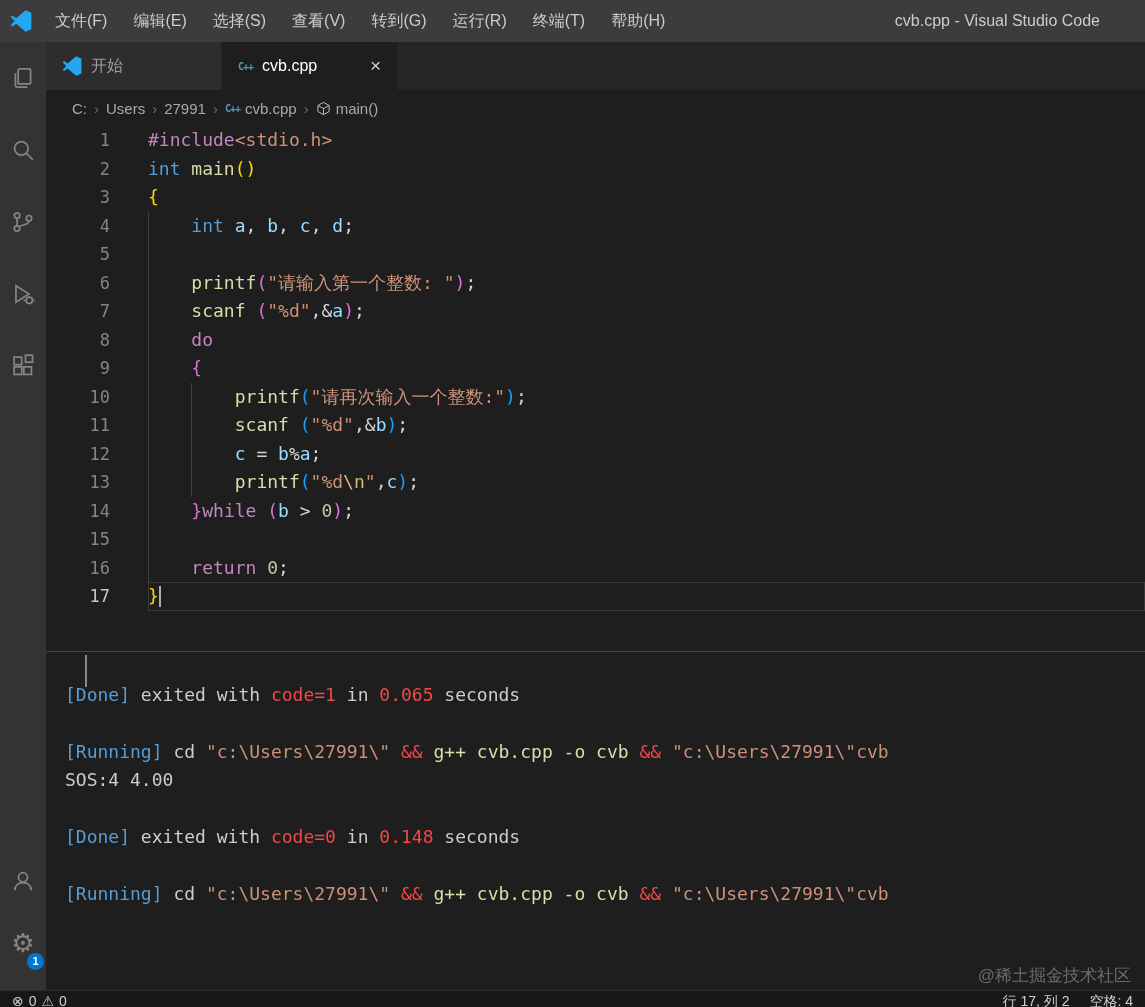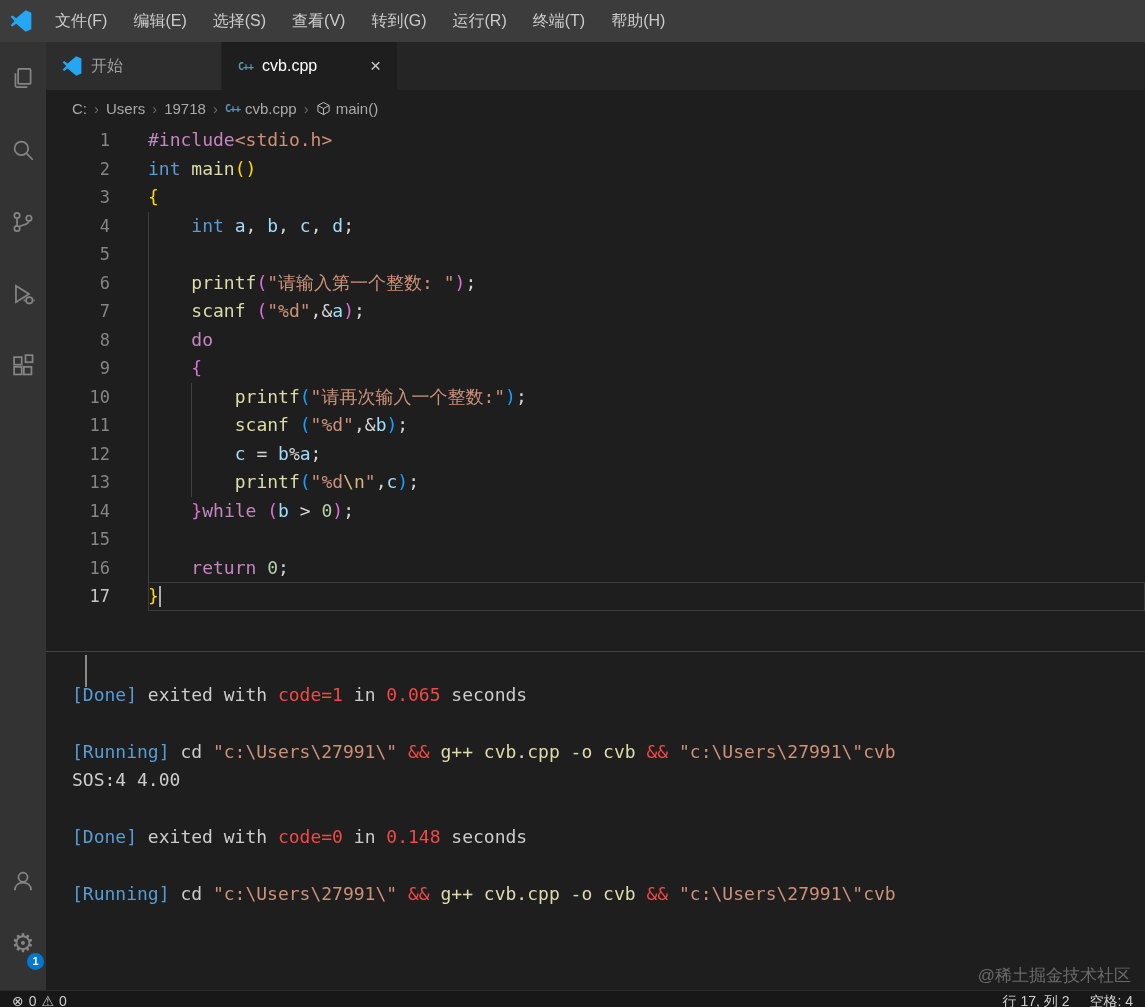--- a/index.html
+++ b/index.html
@@ -54,21 +54,21 @@
   .code-line.current .lc { box-shadow:inset 0 0 0 1px #3a3a3a; }
   .code-line.current .lc::after { content:''; position:absolute; left:1ch; top:4px; bottom:4px; width:2px; background:#aeafad; }
 
   
   .panel { height:339px; border-top:1px solid #424242; display:flex; flex-direction:column; flex:none; }
   .panel-header { height:48px; display:flex; align-items:center; padding-left:30px; position:relative; flex:none; }
   .panel-tab { margin-right:36px; font-size:16px; color:#a8a8a8; height:48px; line-height:48px; cursor:default; }
   .panel-tab.active { color:#e7e7e7; border-bottom:1px solid #e7e7e7; }
   .channel { position:absolute; right:0; top:9px; height:30px; width:92px; background:#f6f6f6; color:#333;
              font-size:15px; line-height:30px; padding-left:13px; }
-  .panel-body { flex:1; font-family:"DejaVu Sans Mono",monospace; font-size:18px; padding-left:26px;
+  .panel-body { flex:1; font-family:"DejaVu Sans Mono",monospace; font-size:18px; padding-left:19px;
                 position:relative; color:#cccccc; overflow:hidden; }
   .out-line { height:28.5px; line-height:28.5px; white-space:pre; }
   .caret { position:absolute; left:39px; top:3px; width:2px; height:32px; background:#8a8a8a; }
 
   
   .statusbar { height:17px; background:#181818; border-top:1px solid #2b2b2b; display:flex;
                justify-content:space-between; color:#cfcfcf; font-size:14px; overflow:hidden; }
   .sb-left, .sb-right { display:flex; gap:7px; padding:0 12px; line-height:21px; white-space:nowrap; }
   .sb-right { gap:20px; }
   .sb-item { display:flex; gap:5px; }
@@ -89,20 +89,21 @@
     <div class="menus" id="menus">
         <div class="menu-item">文件(F)</div>
         <div class="menu-item">编辑(E)</div>
         <div class="menu-item">选择(S)</div>
         <div class="menu-item">查看(V)</div>
         <div class="menu-item">转到(G)</div>
         <div class="menu-item">运行(R)</div>
         <div class="menu-item">终端(T)</div>
         <div class="menu-item">帮助(H)</div>
       </div>
+    <div class="window-title">cvb.cpp - Visual Studio Code</div>
   </div>
 
   <div class="body">
 
     <div class="activitybar">
       <div class="ab-icon">
         <svg viewBox="0 0 24 24">
             <rect x="7.5" y="3.5" width="11.5" height="14" rx="1"></rect>
             <path d="M5 7.5v11.5a1.5 1.5 0 0 0 1.5 1.5H16"></path>
           </svg>
@@ -171,21 +172,21 @@
       <div class="breadcrumb" id="breadcrumb">
           <span class="crumb">
             <span>C:</span>
           </span>
           <span class="crumb-sep">›</span>
           <span class="crumb">
             <span>Users</span>
           </span>
           <span class="crumb-sep">›</span>
           <span class="crumb">
-            <span>19718</span>
+            <span>27991</span>
           </span>
           <span class="crumb-sep">›</span>
           <span class="crumb">
             <span style="display: flex;">
               <span class="cpp-ic">C++</span>
             </span>
             <span>cvb.cpp</span>
           </span>
           <span class="crumb-sep">›</span>
           <span class="crumb">

